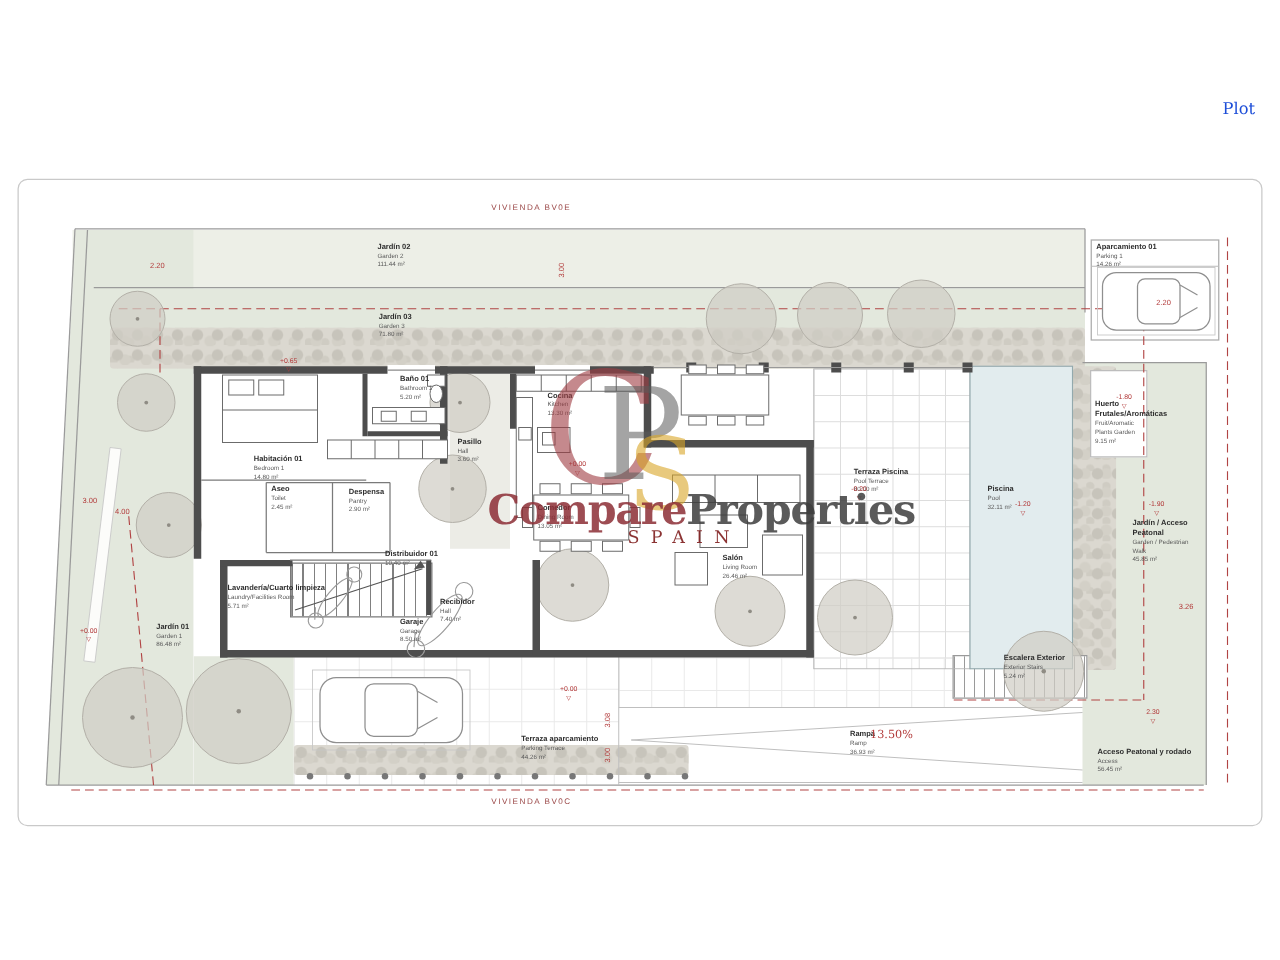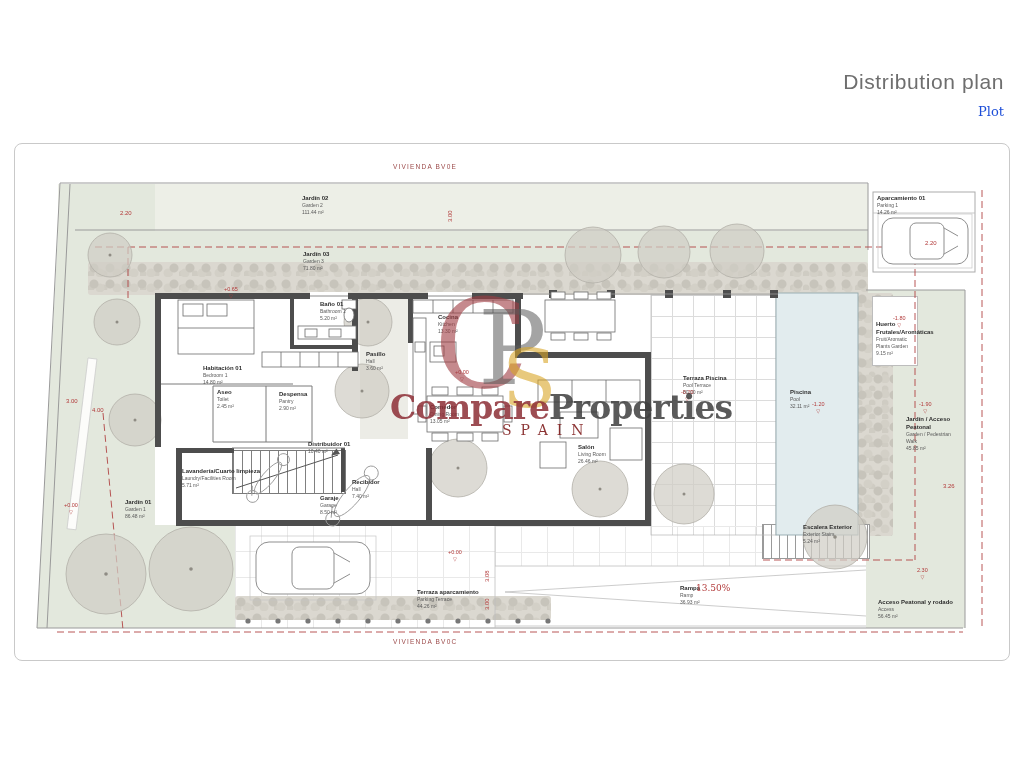--- a/index.html
+++ b/index.html
@@ -69,21 +69,20 @@
   .wm-word2{color:#3e3e3e}
   .wm-country{position:absolute;left:114px;top:134px;font-family:"DejaVu Serif",serif;
      font-size:14px;color:#7f1d1d;letter-spacing:9px;opacity:.9}
 </style>
 </head>
 <body>
 
 <div>
 
   <div class="title-block">
-    <div class="title">Distribution plan</div>
     <div class="subtitle">Plot</div>
   </div>
 
   <div class="sheet"></div>
 
   <div class="vivienda top">VIVIENDA BV0E</div>
   <div class="vivienda bottom">VIVIENDA BV0C</div>
 
   <div class="zone green-lite" style="left:58px;top:184px;width:810px;height:47px"></div>
   <div class="zone green" style="left:75px;top:231px;width:793px;height:64px"></div>

